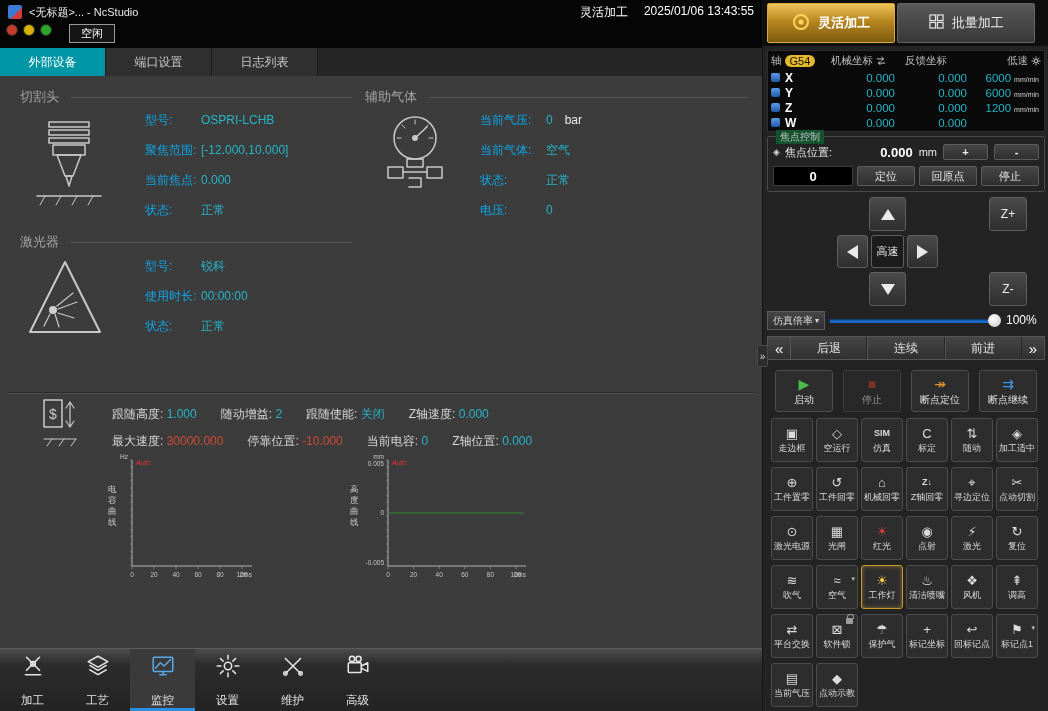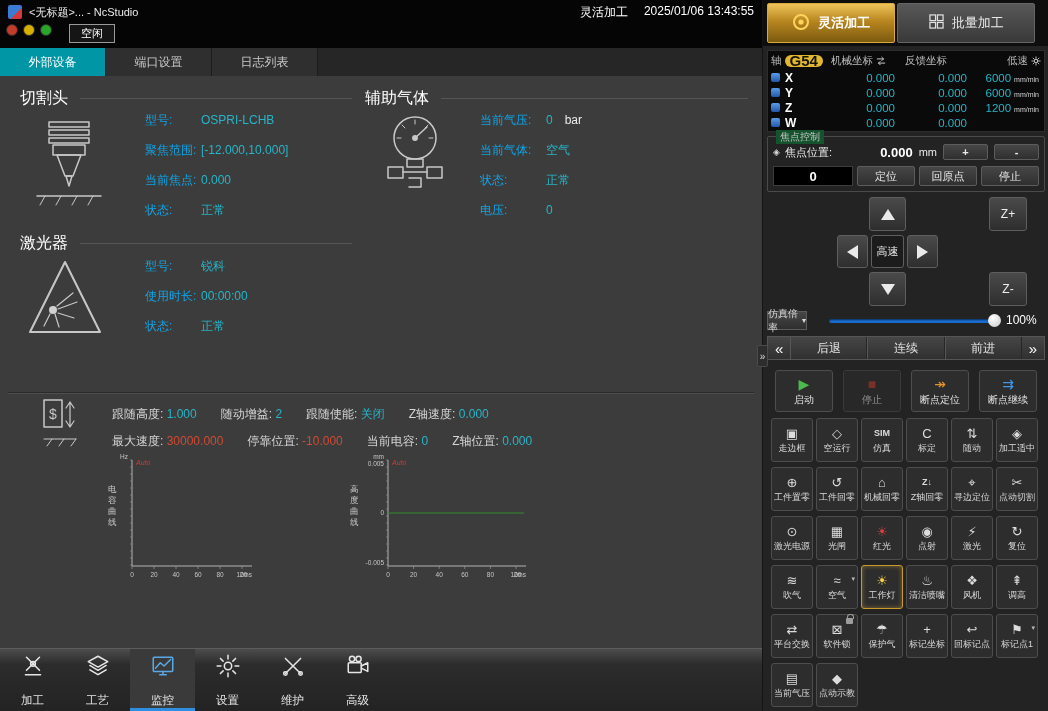--- a/index.html
+++ b/index.html
@@ -19,21 +19,21 @@
 .idle-badge{margin-left:12px;border:1px solid #9a9a9a;color:#fff;font-size:11px;padding:1px 11px;background:#151515}
 
 
 .device-tabs{position:absolute;left:0;top:48px;width:762px;height:28px;background:#262626;display:flex}
 .dtab{width:106px;height:28px;display:flex;align-items:center;justify-content:center;font-size:12px;color:#c9c9c9;background:#2f2f2f;border-right:1px solid #1c1c1c}
 .dtab.active{background:#0096a6;color:#fff}
 
 
 .content{position:absolute;left:0;top:76px;width:762px;height:572px;background:#3c3c3c}
 .sec-head{position:absolute;display:flex;align-items:center}
-.sec-title{color:#ffffff;font-size:16px;white-space:nowrap}
+.sec-title{color:#a3a3a3;font-size:13px;white-space:nowrap}
 .rule{flex:1;height:1px;background:#5e5e5e;margin-left:12px;opacity:.75}
 .fields{position:absolute;display:flex;flex-direction:column}
 .field{display:flex;font-size:12px;line-height:20px;margin-bottom:10px;white-space:nowrap}
 .f-label{color:#0ea5e9}
 .fields.w56 .f-label{width:56px}
 .fields.w66 .f-label{width:66px}
 .f-value{color:#26b5c8}
 .f-unit{color:#ececec;margin-left:12px}
 .divider{position:absolute;left:8px;width:746px;height:2px;border-top:1px solid #2a2a2a;border-bottom:1px solid #4f4f4f}
 .follow-row{position:absolute;display:flex;gap:24px;font-size:12px;white-space:nowrap}
@@ -53,21 +53,21 @@
 .right-panel{position:absolute;left:762px;top:0;width:286px;height:711px;background:#232323;border-left:1px solid #141414}
 .mode-tabs{position:absolute;left:0;top:0;width:286px;height:46px;background:#0e0e0e;display:flex;gap:2px;padding:3px 14px 0 4px}
 .mtab{height:40px;display:flex;align-items:center;justify-content:center;gap:8px;font-size:13px;color:#e8e8e8;border-radius:2px}
 .mtab.t0{width:140px}.mtab.t1{width:150px}
 .mtab.active{background:linear-gradient(#eec45a,#b8861f 45%,#7c5a10);border:1px solid #d9a93c;color:#fff;font-weight:bold}
 .mtab:not(.active){background:linear-gradient(#585858,#393939);border:1px solid #656565}
 
 .coord-table{position:absolute;left:4px;top:50px;width:278px;height:82px;background:#0a0a0a;border:1px solid #2d2d2d;font-size:11px}
 .coord-head{display:grid;grid-template-columns:60px 74px 72px 1fr;align-items:center;height:19px;color:#bdbdbd;padding:0 3px;font-size:10.5px}
 .coord-head .hcell{display:flex;align-items:center;gap:3px}
-.g54{background:#e3b82e;color:#141400;font-weight:bold;font-size:15px;border-radius:8px;padding:0 5px;height:12px;line-height:12px}
+.g54{background:#e3b82e;color:#141400;font-weight:normal;font-size:11px;border-radius:8px;padding:0 5px;height:12px;line-height:12px}
 .coord-row{display:grid;grid-template-columns:60px 74px 72px 1fr;align-items:center;height:15px;padding:0 3px}
 .axis-cell{display:flex;align-items:center;gap:5px;color:#fff;font-weight:bold;font-size:12px}
 .axis-ico{width:9px;height:9px;border-radius:2px;background:linear-gradient(#5a9be8,#2356a8)}
 .val{color:#26b5c8;text-align:right;padding-right:10px;font-size:11.5px}
 .spd{display:flex;align-items:baseline;justify-content:flex-end;gap:3px;padding-right:2px}
 .spd .num{color:#26b5c8;font-size:11.5px}
 .spd .unit{color:#d2d2d2;font-size:7px}
 
 .focus-group{position:absolute;left:4px;top:136px;width:278px;height:56px;border:1px solid #4a4a4a;border-radius:2px}
 .fg-label{position:absolute;top:-7px;left:8px;background:#14532d;padding:0 4px;font-size:10px;color:#c2c2c2}
@@ -82,21 +82,21 @@
 .step-display{width:80px;background:#000;border:1px solid #3c3c3c;color:#fff;font-weight:bold;font-size:13px;display:flex;align-items:center;justify-content:center}
 .fg-row2 .rbtn{flex:1}
 
 .jog-btn{position:absolute;background:linear-gradient(#4a4a4a,#2e2e2e);border:1px solid #5e5e5e;border-radius:3px;display:flex;align-items:center;justify-content:center;color:#ededed;font-size:12px}
 .jog-btn.pressed{background:#1c1c1c;font-size:11px}
 .tri-up{width:0;height:0;border-left:7px solid transparent;border-right:7px solid transparent;border-bottom:11px solid #eaeaea}
 .tri-down{width:0;height:0;border-left:7px solid transparent;border-right:7px solid transparent;border-top:11px solid #eaeaea}
 .tri-left{width:0;height:0;border-top:7px solid transparent;border-bottom:7px solid transparent;border-right:11px solid #eaeaea}
 .tri-right{width:0;height:0;border-top:7px solid transparent;border-bottom:7px solid transparent;border-left:11px solid #eaeaea}
 
-.sim-label{position:absolute;left:4px;top:311px;width:40px;height:19px;background:linear-gradient(#464646,#2f2f2f);border:1px solid #5c5c5c;color:#dedede;font-size:10px;display:flex;align-items:center;justify-content:center;gap:2px}
+.sim-label{position:absolute;left:4px;top:311px;width:58px;height:19px;background:linear-gradient(#464646,#2f2f2f);border:1px solid #5c5c5c;color:#dedede;font-size:10px;display:flex;align-items:center;justify-content:center;gap:2px}
 .sim-label .dd{font-size:8px}
 .slider{position:absolute;left:66px;top:311px;width:172px;height:19px}
 .slider .track{position:absolute;left:0;top:8px;width:100%;height:4px;background:#1a6fd4;border-radius:2px;box-shadow:inset 0 1px 2px rgba(0,0,0,.6)}
 .slider .knob{position:absolute;right:0;top:3px;width:13px;height:13px;border-radius:50%;background:radial-gradient(circle at 35% 30%,#fff,#c8c8c8)}
 .sim-val{position:absolute;left:243px;top:313px;color:#fff;font-size:12px}
 
 .step-nav{position:absolute;left:4px;top:336px;width:278px;height:24px;background:linear-gradient(#464646,#303030);border:1px solid #555;display:flex;align-items:stretch;color:#e6e6e6;font-size:12px}
 .chev{display:flex;align-items:center;padding:0 7px;font-size:15px;color:#fff}
 .seg{flex:1;display:flex;align-items:center;justify-content:center;border-left:1px solid #575757;border-right:1px solid #262626}
 .collapse{position:absolute;left:-6px;top:345px;width:11px;height:22px;background:#2d2d2d;border:1px solid #4a4a4a;border-radius:2px;color:#ddd;font-size:10px;display:flex;align-items:center;justify-content:center}

